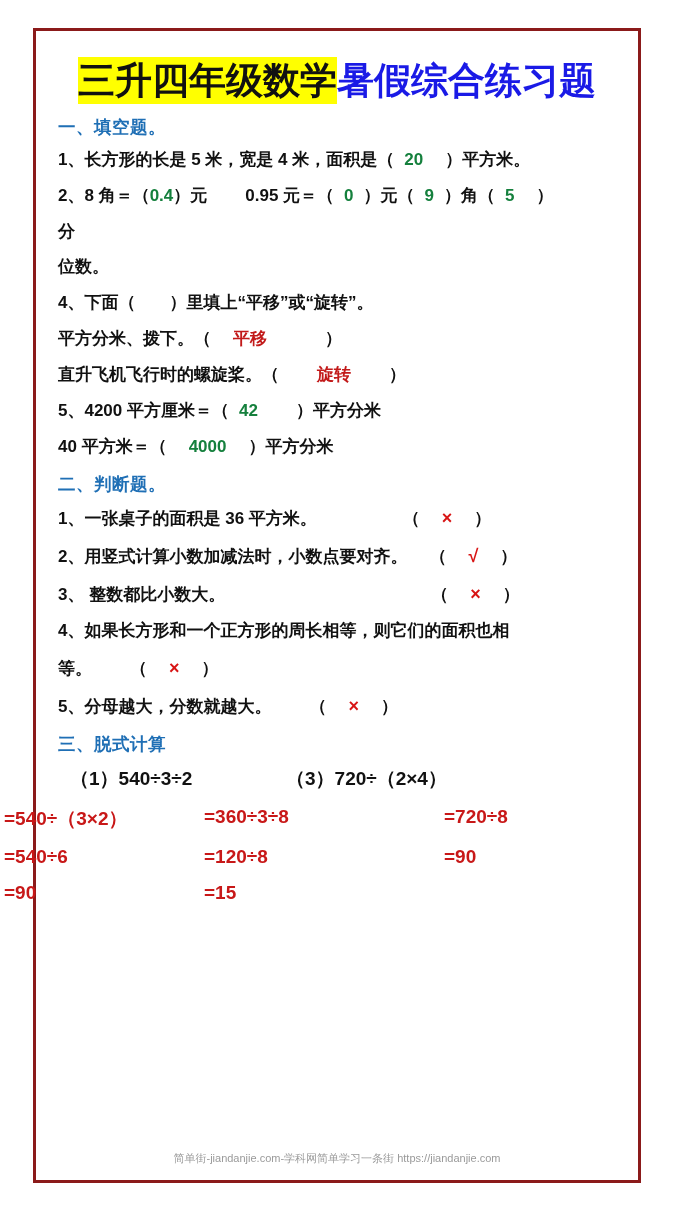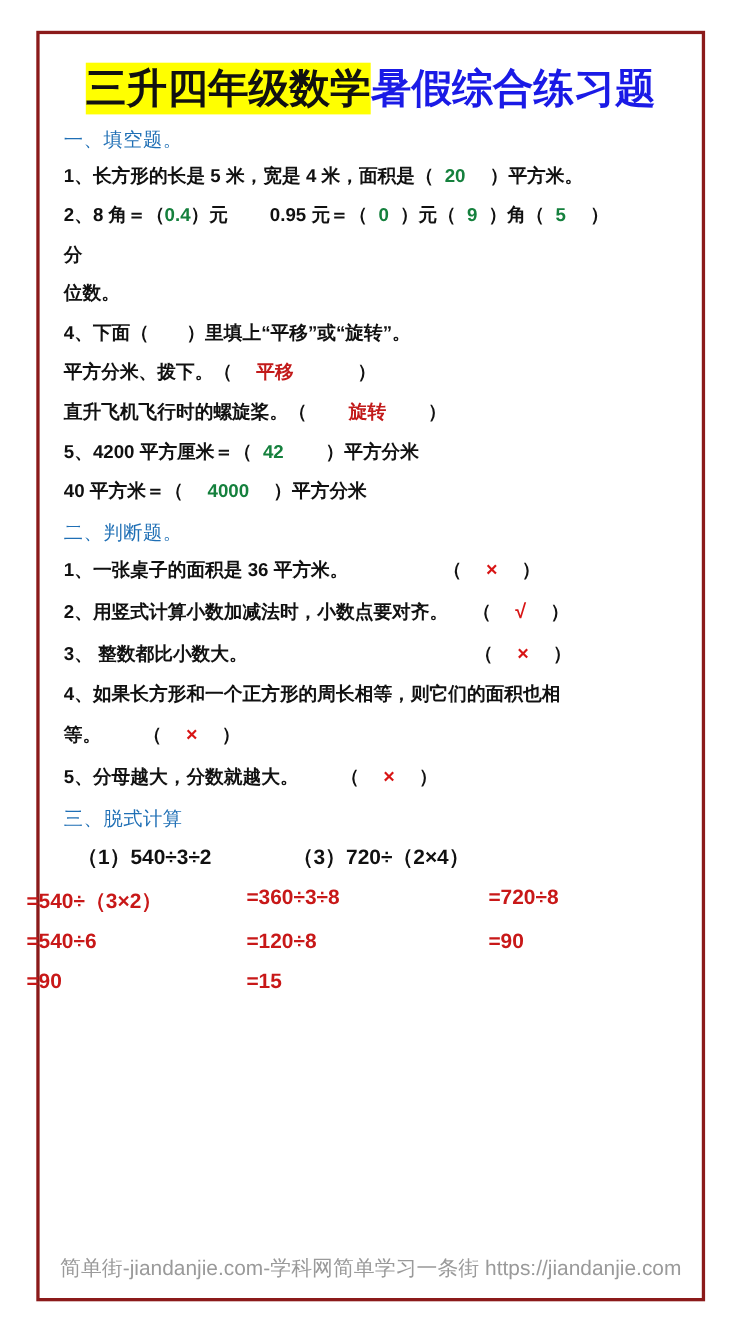--- a/index.html
+++ b/index.html
@@ -47,21 +47,21 @@
     color: #111111;
     padding: 1px 0 2px 0;
   }
   .title-blue {
     color: #1A1AE6;
   }
 
   
   .section-head {
     color: #1F6FB5;
-    font-weight: normal;
+    font-weight: bold;
     font-size: 17.5px;
     margin: 12px 0 10px 8px;
     letter-spacing: 0.5px;
   }
 
   
   .q-line {
     font-size: 17px;
     color: #111111;
     margin: 0 0 13px 8px;
@@ -95,33 +95,33 @@
   }
   .calc-row {
     display: flex;
     font-size: 19px;
     font-weight: bold;
     margin-bottom: 14px;
     white-space: nowrap;
   }
   .calc-col { width: 200px; flex: 0 0 200px; }
   .calc-col.c1 { padding-left: 12px; }
-  .calc-col.c3 { padding-left: 8px; }
+  .calc-col.c3 { padding-left: 8px; margin-left: 20px; }
   .calc-row.prompts { color: #111111; }
   .calc-row.work { color: #C81818; justify-content: flex-end; }
   .calc-row.work .calc-col.c1 { padding-left: 0px; }
   .calc-row.work .calc-col.c3 { padding-left: 20px; }
 
   
   #footer-watermark {
     position: absolute;
     left: 0; right: 0;
     bottom: 14px;
     text-align: center;
-    font-size: 19px;
+    font-size: 11px;
     color: #9A9A9A;
     white-space: nowrap;
   }
 </style>
 </head>
 <body>
 
 <div id="worksheet-frame">
   <div id="worksheet-inner">
 

